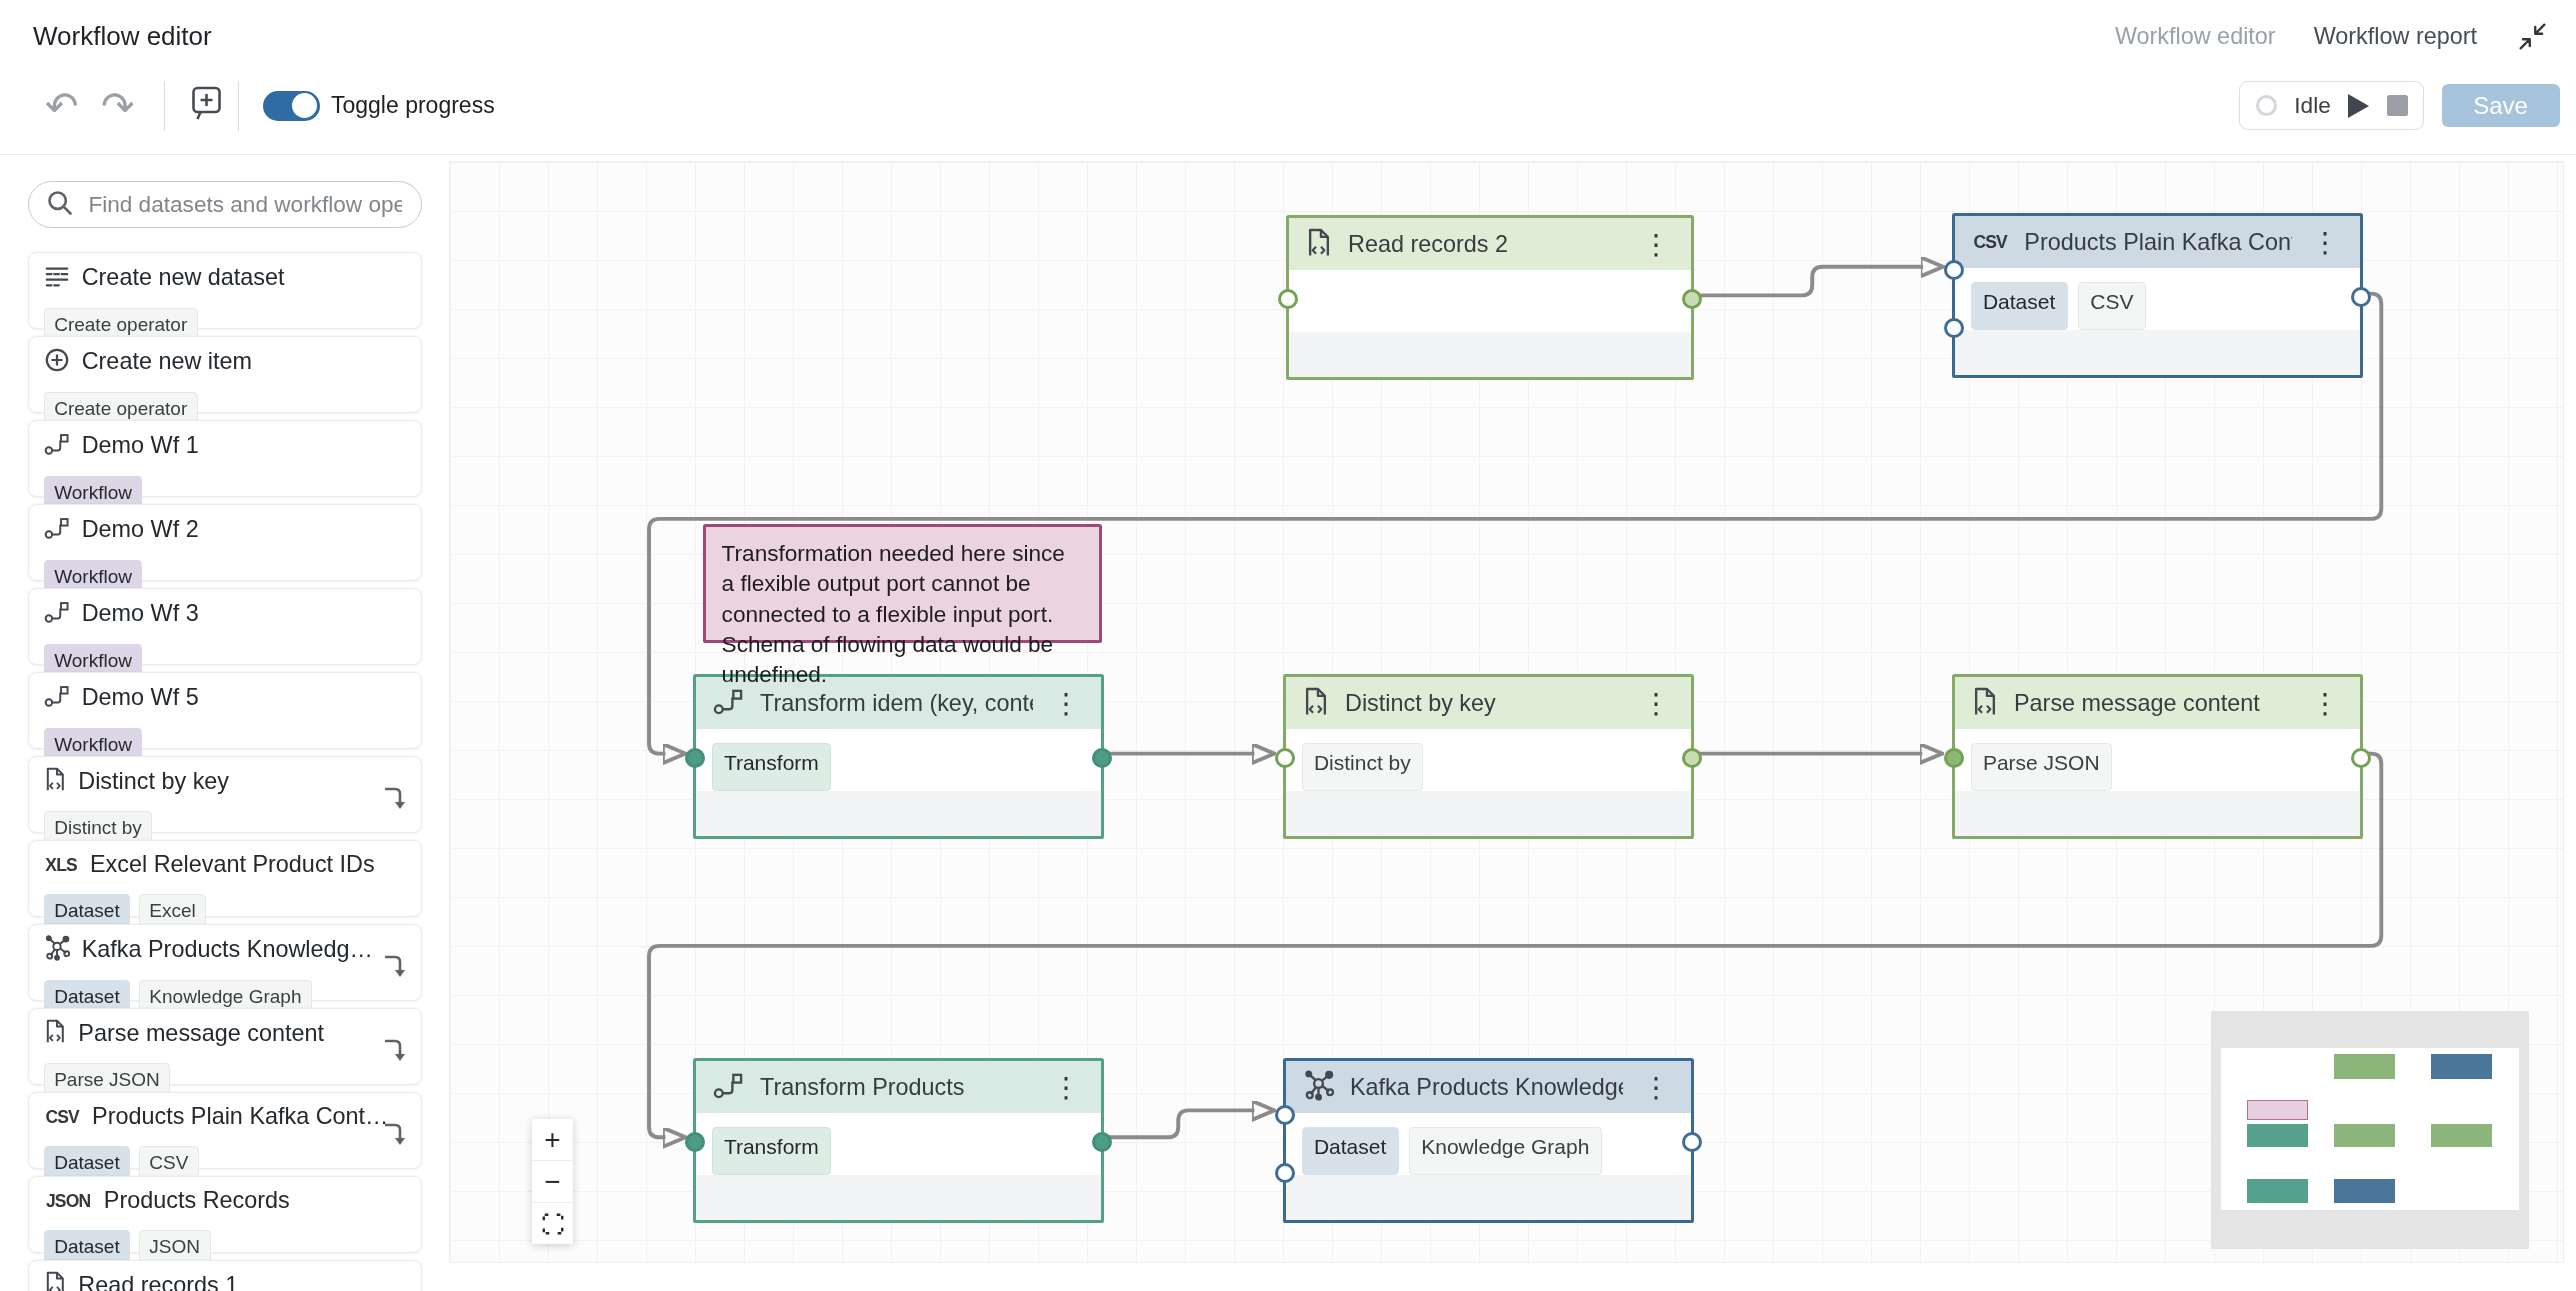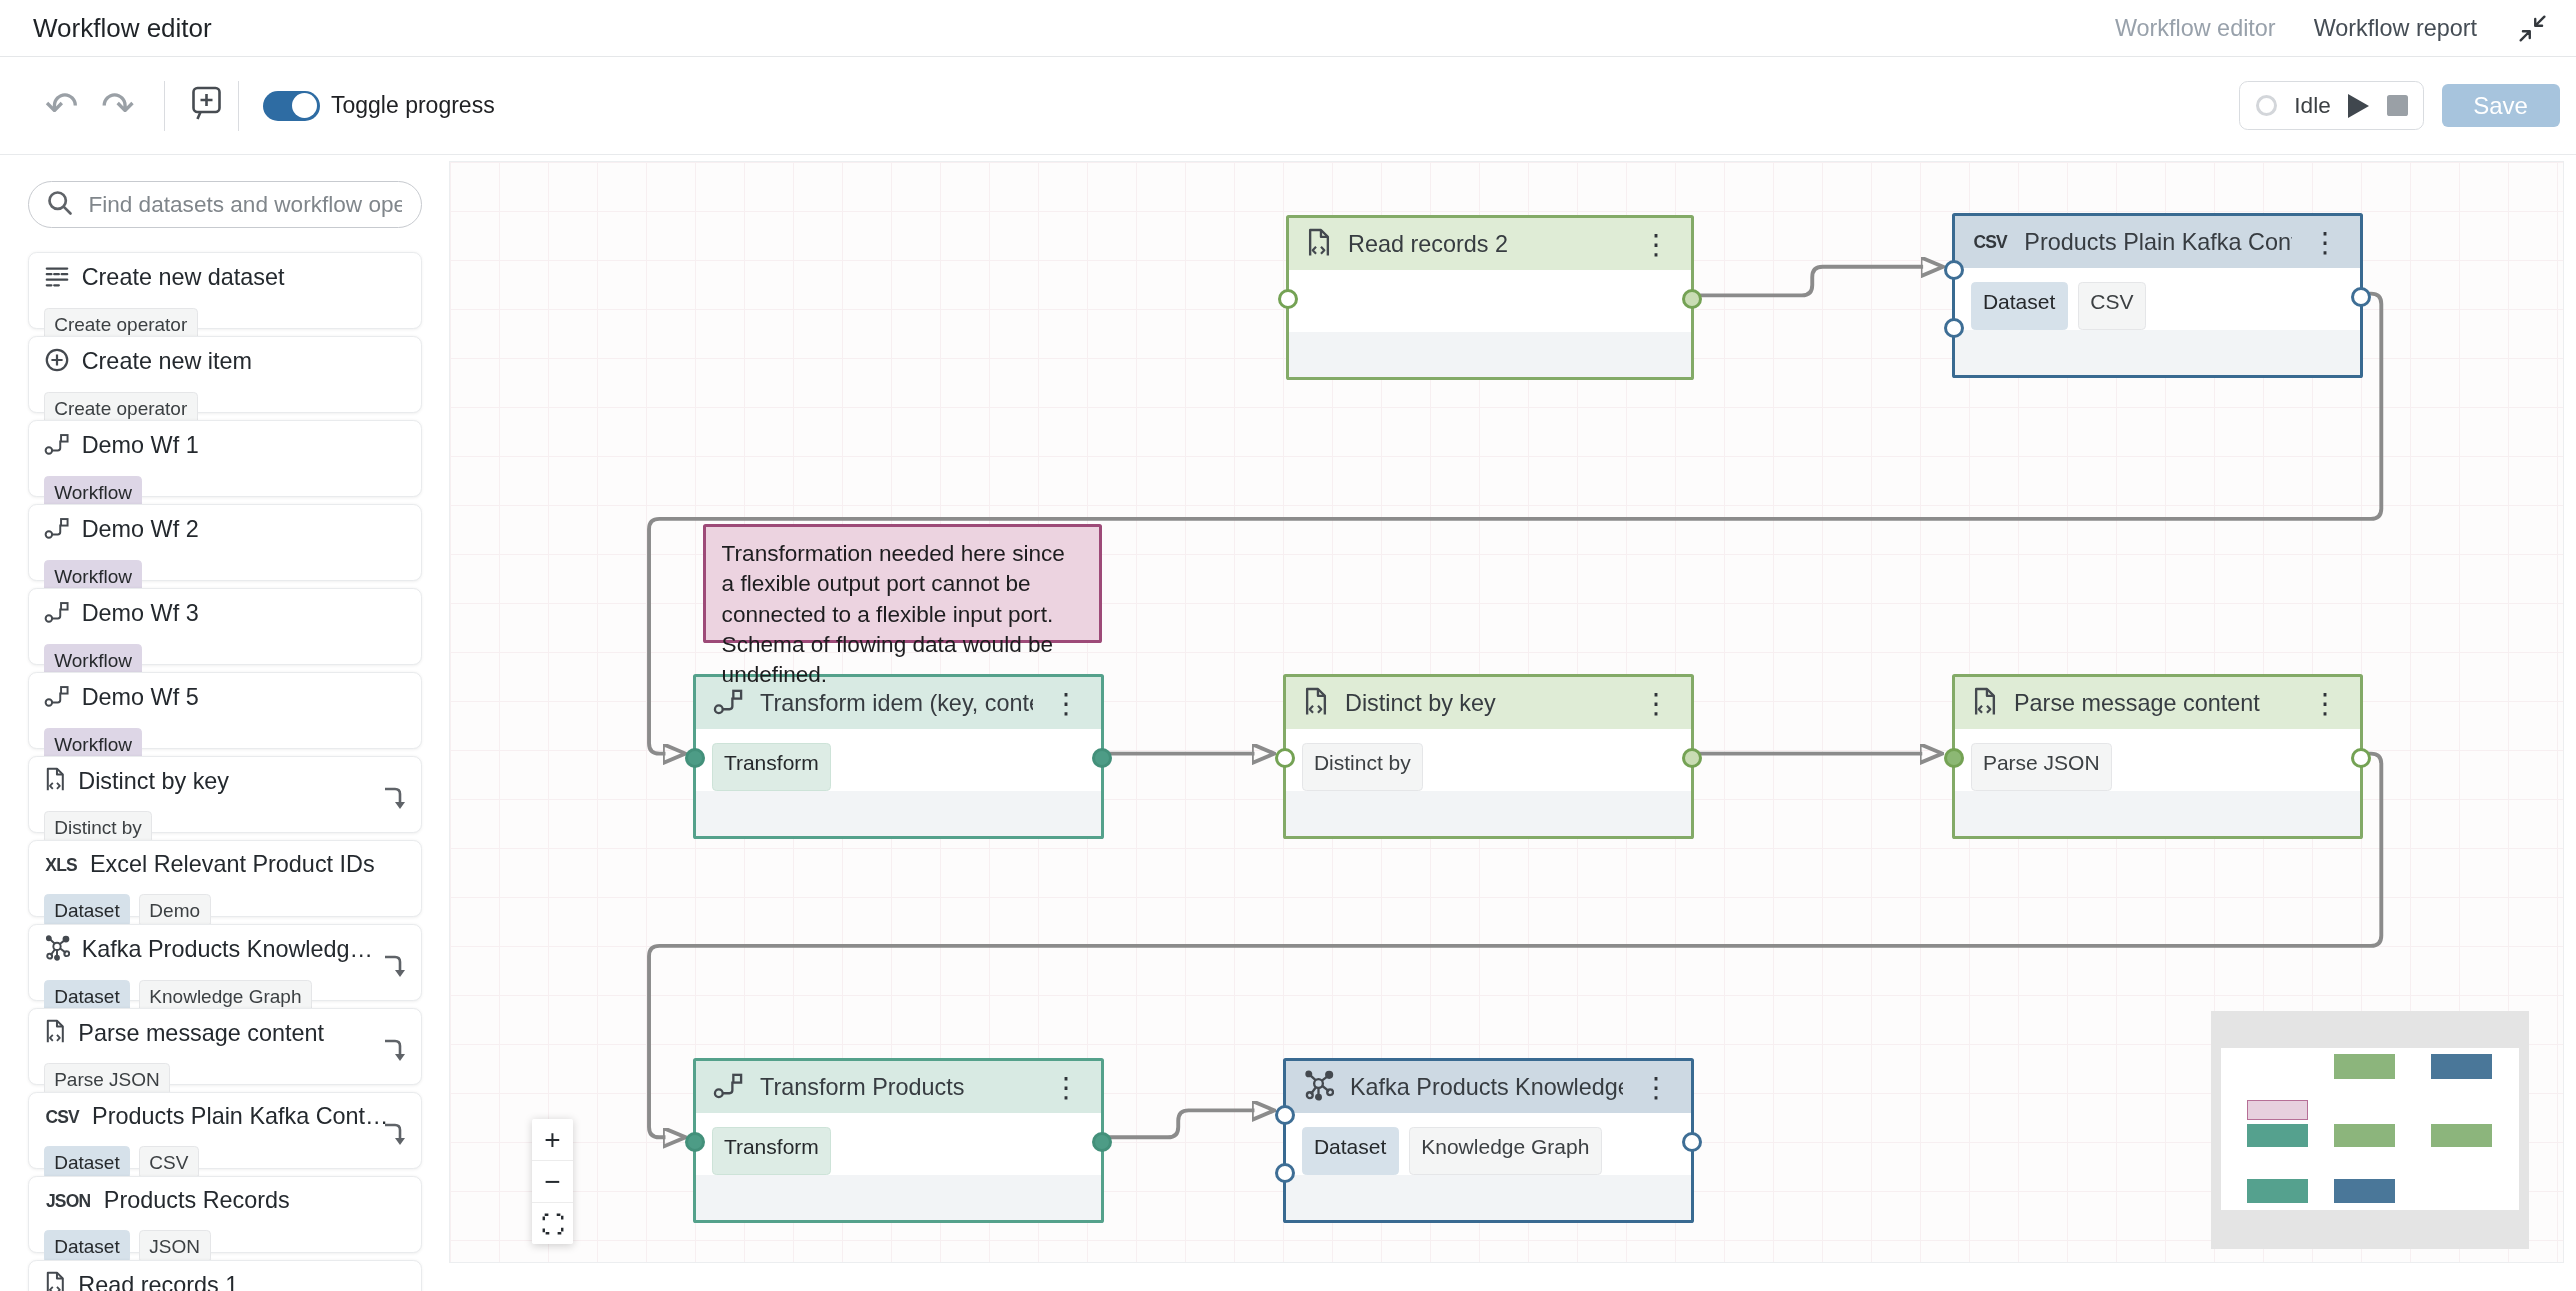--- a/index.html
+++ b/index.html
@@ -1,20 +1,20 @@
 <!DOCTYPE html>
 <html style="font-size:14px"><head>
 <meta charset="utf-8">
 <style>
   html,body{margin:0;padding:0;}
   body{width:2576px;height:1292px;overflow:hidden;background:#fff;
        font-family:"Liberation Sans",sans-serif;color:#202124;position:relative;}
 
   
-  .app-header{position:absolute;left:0;top:0;width:100%;height:57px;display:flex;
+  .app-header{position:absolute;left:0;top:8px;width:100%;height:57px;display:flex;
     align-items:center;border-bottom:0.9px solid #e5e7e9;background:#fff;box-sizing:border-box;
     padding:0 26px 0 33px;}
   .app-title{font-size:26px;color:#1f2327;}
   .header-right{margin-left:auto;display:flex;align-items:center;gap:38px;}
   .tab{font-size:23.4px;cursor:pointer;}
   .tab.inactive{color:#98a1ab;}
   .tab.active{color:#454d55;}
   .collapse-btn{width:35px;height:35px;display:flex;align-items:center;justify-content:center;cursor:pointer;}
 
   
@@ -265,21 +265,21 @@
             <path d="M13 17 h10 l-5 7 z" fill="#5f6368"></path>
           </svg></span>
       </div>
       <div class="side-card">
         <div class="side-title-row">
        <span><span class="txticon">XLS</span></span>
        <span class="side-title">Excel Relevant Product IDs</span>
      </div>
      <div class="tag-row">
           <span class="chip blue">Dataset</span>
-          <span class="chip gray">Demo</span>
+          <span class="chip gray">Excel</span>
         </div>
      </div>
       <div class="side-card">
         <div class="side-title-row">
        <span><svg width="26" height="26" viewBox="0 0 32 32">
               <g stroke="#44494f" stroke-width="2.4" fill="none">
                 <circle cx="16" cy="14" r="4.5"></circle>
                 <path d="M13 10.5 L7 5 M19.5 11 L26 6 M13.5 17.5 L8 25 M16 18.5 V26 M20 16.5 L27 22"></path>
                 <circle cx="6" cy="4" r="2.4" fill="#44494f"></circle>
                 <circle cx="27" cy="5" r="3" fill="#44494f"></circle>

